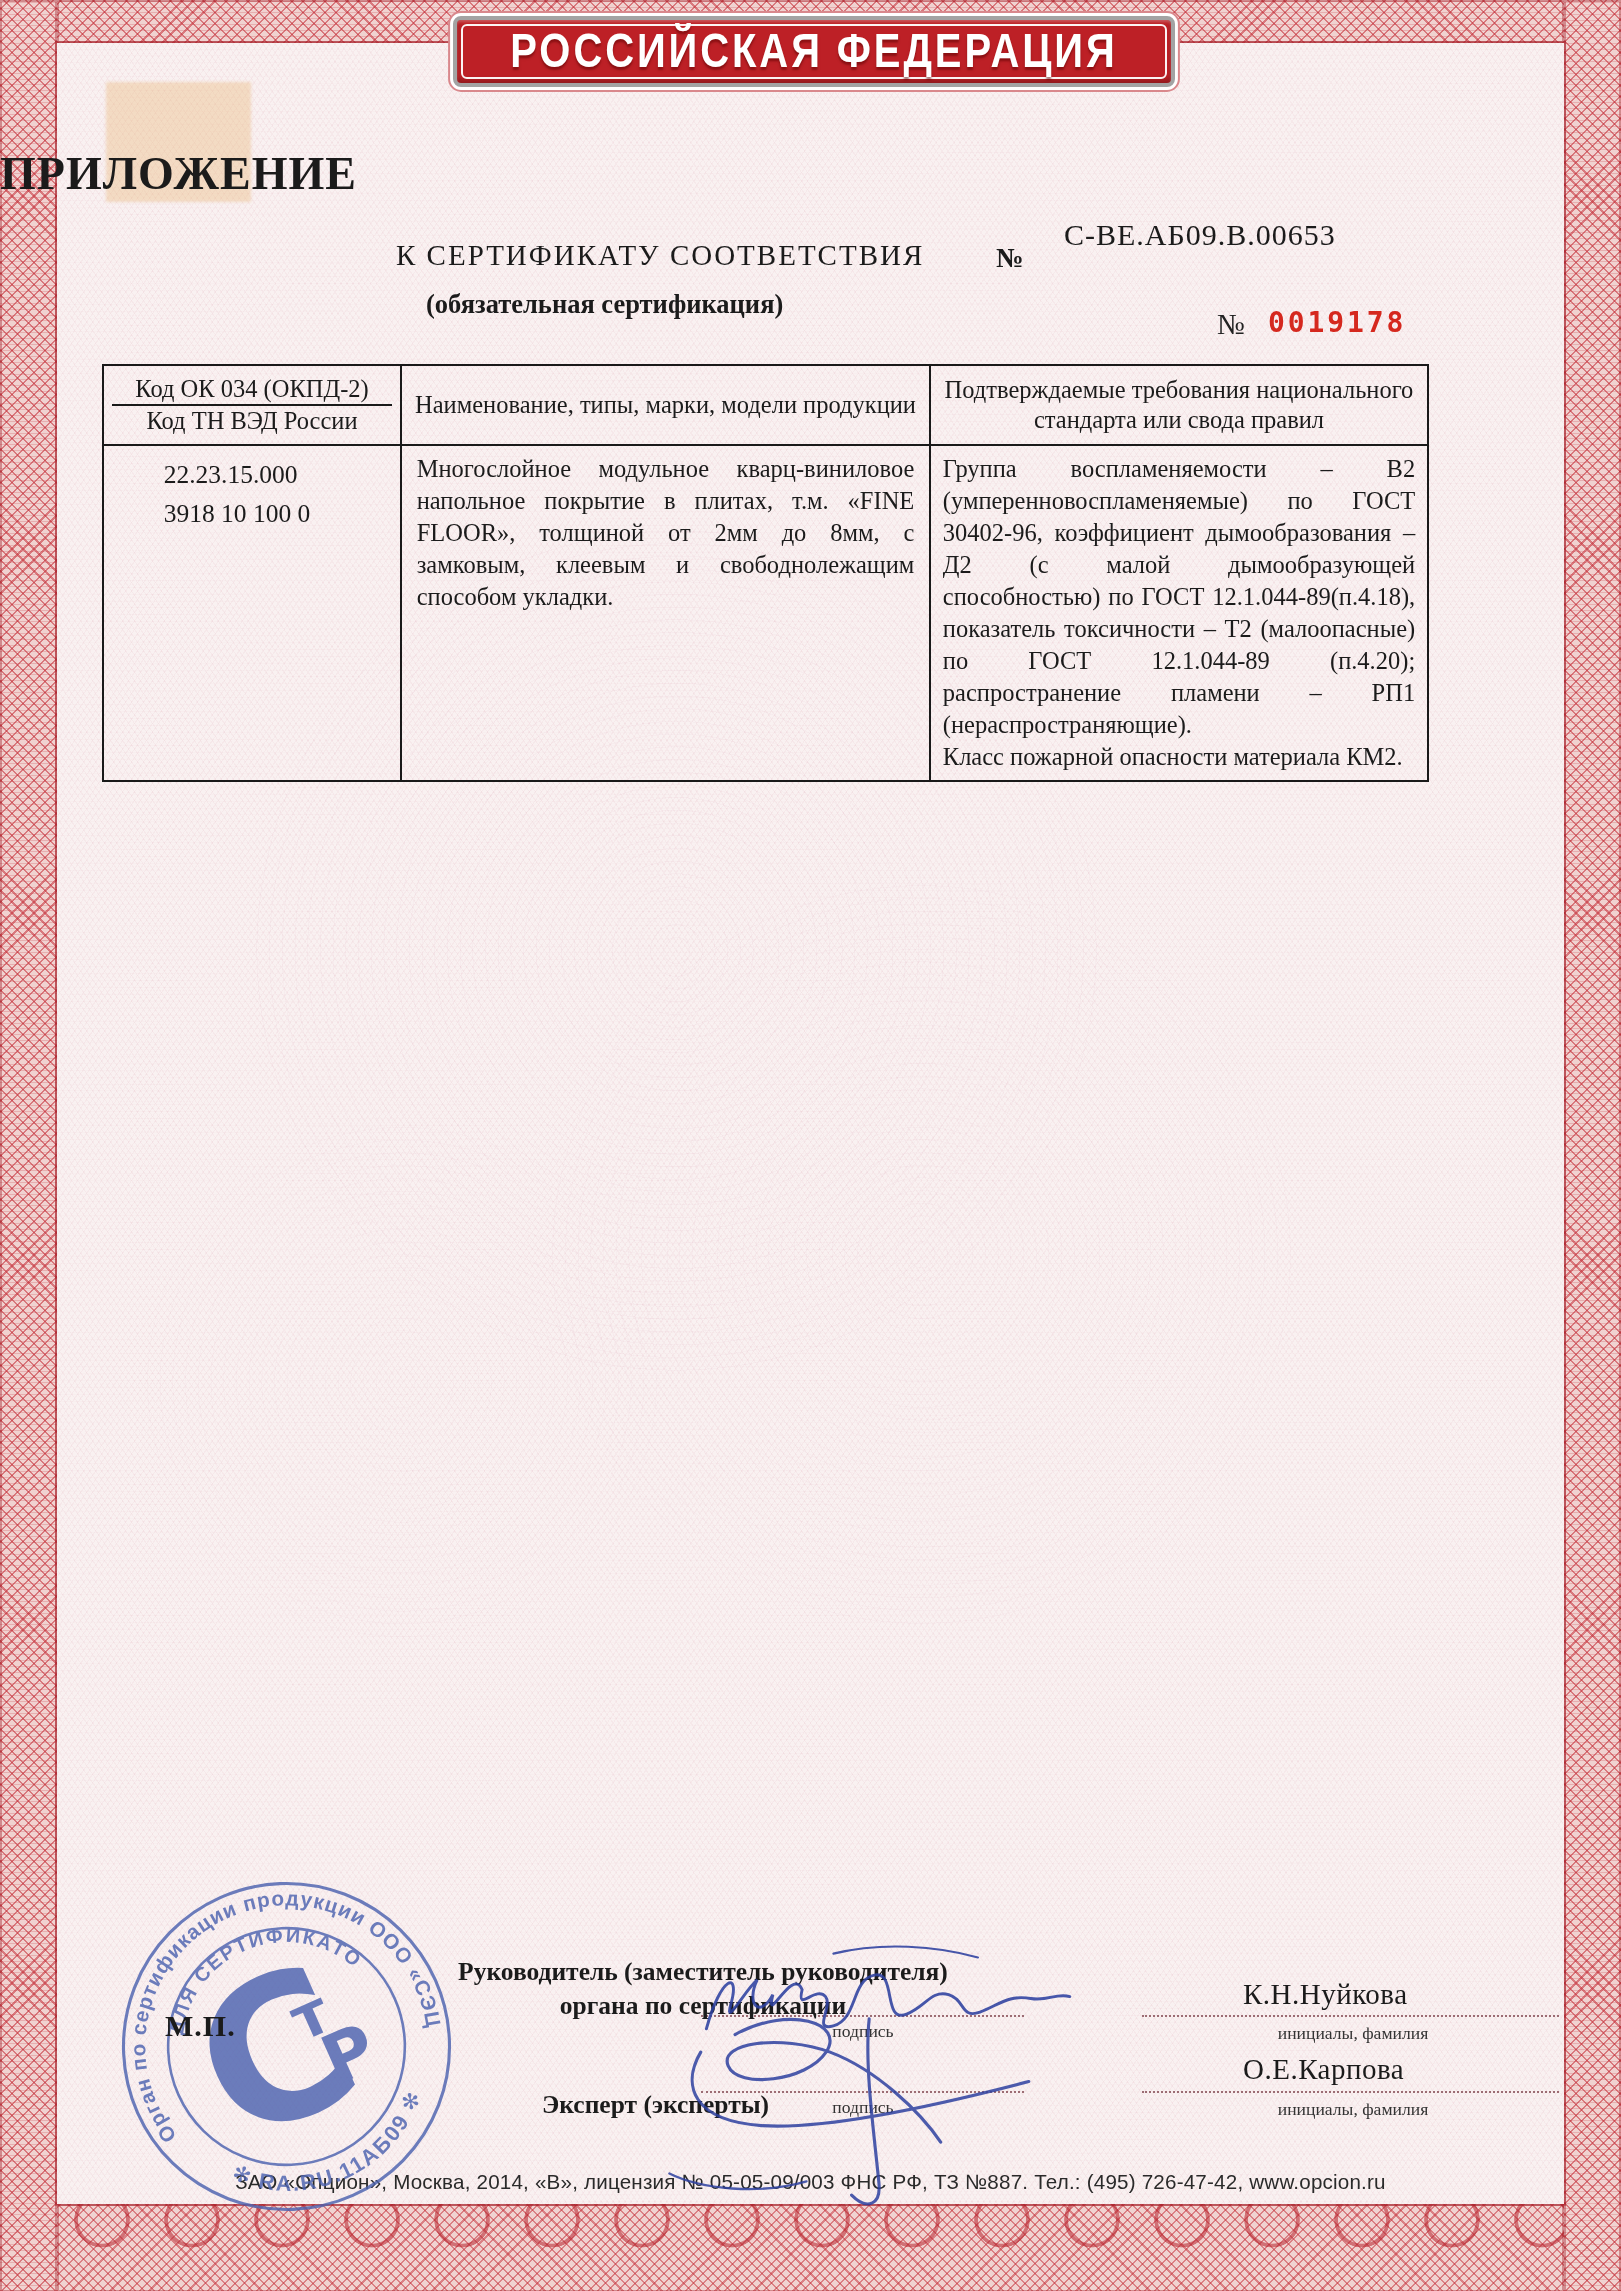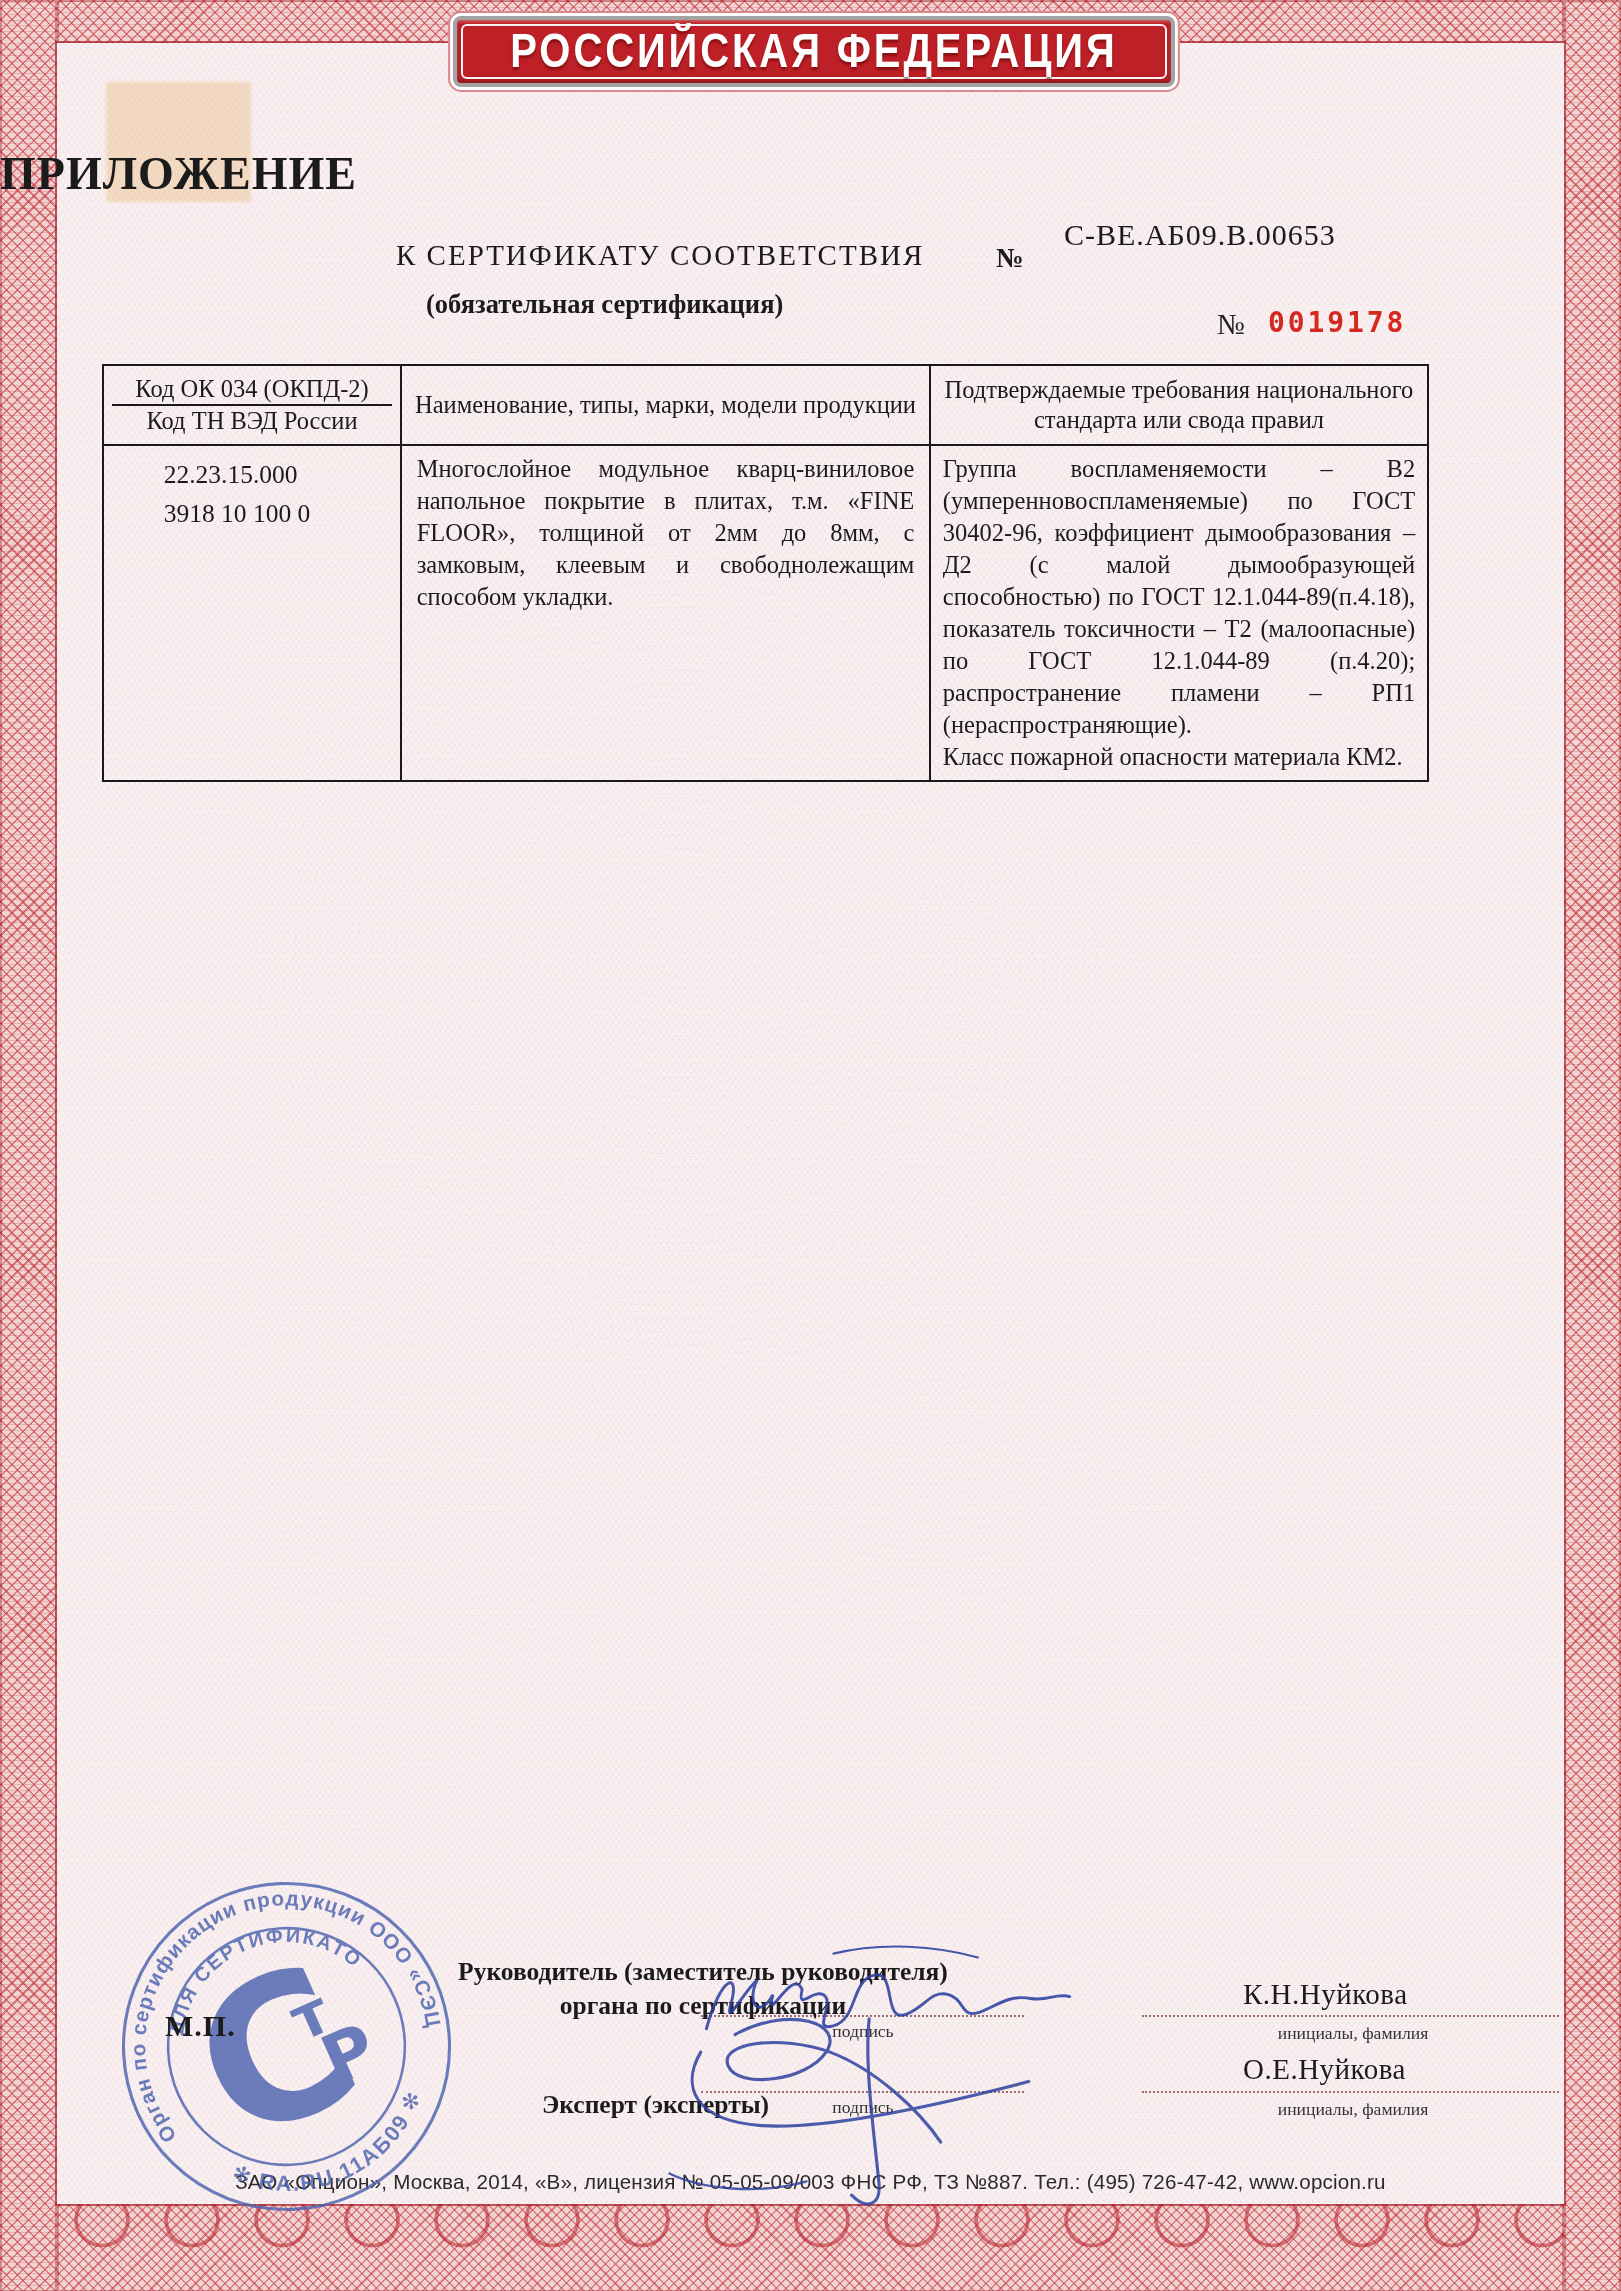--- a/index.html
+++ b/index.html
@@ -170,21 +170,21 @@
   <div class="dotline l-name1"></div>
   <div class="dotline l-sig2"></div>
   <div class="dotline l-name2"></div>
 
   <div class="cap cap-sig1">подпись</div>
   <div class="cap cap-name1">инициалы, фамилия</div>
   <div class="cap cap-sig2">подпись</div>
   <div class="cap cap-name2">инициалы, фамилия</div>
 
   <div class="name name-head">К.Н.Нуйкова</div>
-  <div class="name name-expert">О.Е.Нуйкова</div>
+  <div class="name name-expert">О.Е.Карпова</div>
 
   <svg class="sig-svg sig1" width="412" height="127" viewBox="0 0 420 130">
     <g fill="none" stroke="#2e41a0" stroke-width="3" stroke-linecap="round" opacity=".88">
       <path d="M20,95 C35,40 55,35 45,70 C38,95 60,55 72,45 C60,70 75,85 88,60 C80,95 108,30 118,55 C112,80 132,50 142,62 C150,72 128,98 150,92 C175,85 168,45 192,40 C215,35 200,90 225,80 C245,72 250,55 268,60 C285,65 280,85 300,78 C320,70 330,60 352,64 C370,67 378,58 392,62"></path>
       <path d="M150,18 C200,6 255,10 298,22" stroke-width="2.2"></path>
     </g>
   </svg>
   <svg class="sig-svg sig2" width="470" height="221" viewBox="0 0 480 225">
     <g fill="none" stroke="#2e41a0" stroke-width="3.2" stroke-linecap="round" opacity=".85">
       <path d="M95,40 C150,10 208,28 188,58 C168,88 98,96 88,72 C78,48 142,40 192,58 C240,76 285,120 305,150"></path>

